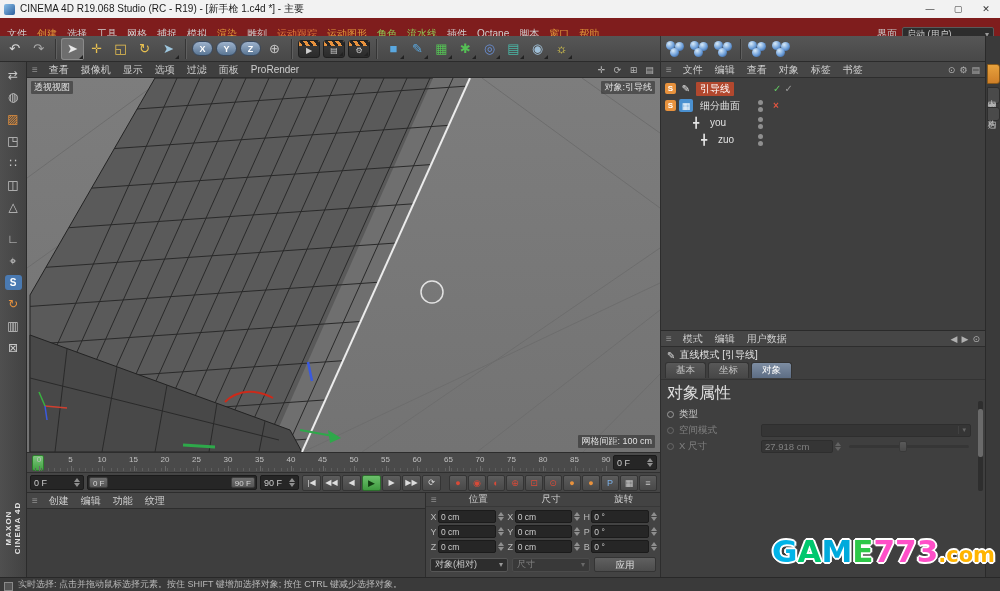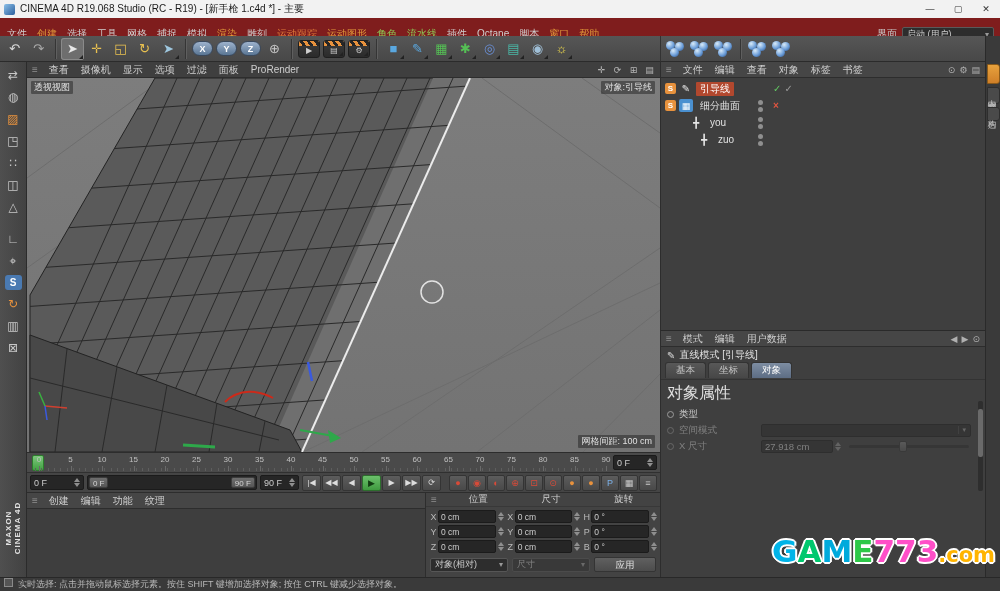--- a/index.html
+++ b/index.html
@@ -123,21 +123,21 @@
 .am-num{width:72px;height:13px;background:#2a2a2a;border:1px solid #1b1b1b;border-radius:2px;display:flex;align-items:center;padding:0 3px;flex:none}
 .slider{flex:1;height:3px;background:#2c2c2c;border-radius:2px;margin:0 10px 0 8px;position:relative}
 .knob{position:absolute;top:-4px;width:8px;height:11px;background:linear-gradient(#7a7a7a,#585858);border:1px solid #333;border-radius:2px}
 .am-scroll{position:absolute;right:2px;top:70px;width:5px;height:90px;background:#2e2e2e;border-radius:2px}
 .am-scroll:after{content:"";position:absolute;left:0;top:8px;width:5px;height:48px;background:#6a6a6a;border-radius:2px}
 
 .edge{left:985px;top:36px;width:15px;height:541px;background:#3a3a3a;border-left:1px solid #2a2a2a;display:flex;flex-direction:column;align-items:center;padding-top:28px;gap:3px}
 .etab{writing-mode:vertical-rl;font-size:8.5px;color:#bbb;background:#4a4a4a;border:1px solid #2e2e2e;border-radius:0 3px 3px 0;padding:5px 0;letter-spacing:1px;width:13px;text-align:center}
 .etab.orange{background:linear-gradient(#e8a23d,#cf7f28);height:20px;border-color:#8a5a1a}
 
-.statusbar{left:0;top:577px;width:1000px;height:14px;background:#3a3a3a;border-top:1px solid #282828;display:flex;align-items:flex-start;font-size:9px;color:#b8b8b8;white-space:nowrap;overflow:hidden}
+.statusbar{left:0;top:577px;width:1000px;height:14px;background:#3a3a3a;border-top:1px solid #282828;display:flex;align-items:flex-end;font-size:9px;color:#b8b8b8;white-space:nowrap;overflow:hidden}
 .st-icon{width:9px;height:9px;border:1px solid #8a8a8a;background:#555;margin:0 5px 0 4px;flex:none}
 
 .watermark{left:772px;top:536px;display:flex;align-items:baseline;font-weight:bold;font-size:31px;z-index:50;font-family:"DejaVu Sans",sans-serif}
 .wl{text-shadow:-2px 0 #fff,2px 0 #fff,0 -2px #fff,0 2px #fff,-1px -1px #fff,1px -1px #fff,-1px 1px #fff,1px 1px #fff;line-height:1}
 .wl-small{font-size:21px}
 </style>
 </head>
 <body>
 
 <div id="app">

